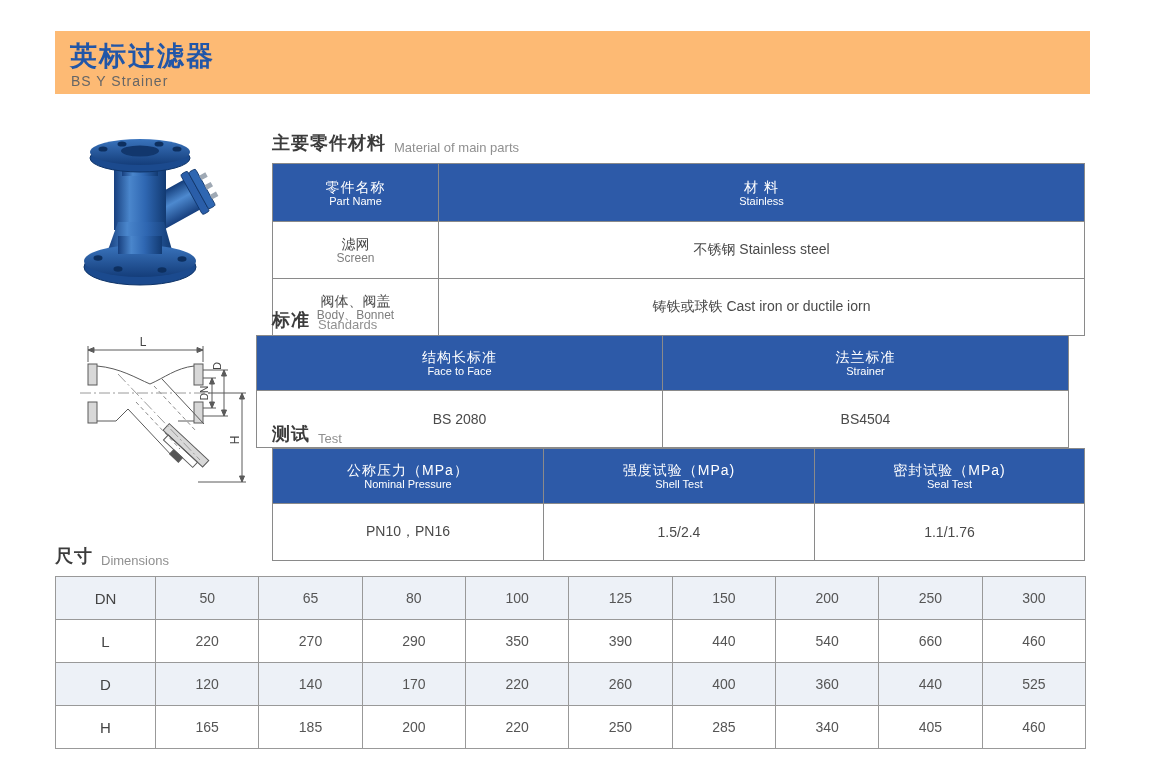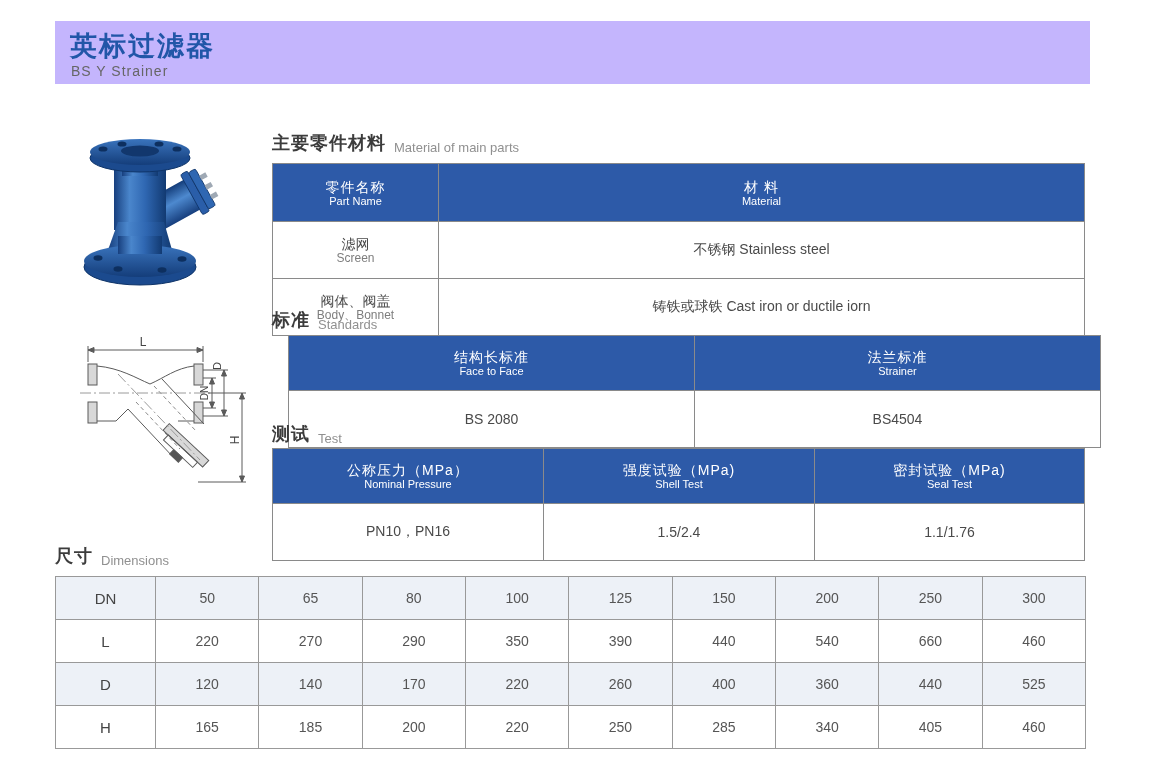--- a/index.html
+++ b/index.html
@@ -1,21 +1,21 @@
 <!DOCTYPE html>
 <html><head>
 <meta charset="utf-8">
 <style>
   html,body{margin:0;padding:0;}
   body{
     width:1169px;height:766px;position:relative;background:#ffffff;
     font-family:"Liberation Sans","DejaVu Sans",sans-serif;overflow:hidden;
   }
   
-  .header-bar{position:absolute;left:55px;top:21px;width:1035px;height:63px;background:#c4b5fd;}
+  .header-bar{position:absolute;left:55px;top:31px;width:1035px;height:63px;background:#fdba74;}
   .page-title{position:absolute;left:15px;top:7px;font-size:27px;font-weight:bold;color:#2156a8;letter-spacing:2px;}
   .page-subtitle{position:absolute;left:16px;top:42px;font-size:14px;color:#666;letter-spacing:1px;}
 
   
   .section-title{position:absolute;display:flex;align-items:flex-end;white-space:nowrap;}
   .section-title .zh{font-size:18px;font-weight:bold;color:#3c3c3c;letter-spacing:1px;}
   .section-title .en{font-size:13px;color:#909090;margin-left:8px;}
 
   
   table{border-collapse:collapse;table-layout:fixed;}
@@ -162,21 +162,21 @@
       <col>
     </colgroup>
   <thead>
     <tr class="h33">
       <td>
         <span class="hzh">零件名称</span>
         <span class="hen">Part Name</span>
       </td>
       <td>
         <span class="hzh">材 料</span>
-        <span class="hen">Material</span>
+        <span class="hen">Stainless</span>
       </td>
     </tr>
   </thead>
   <tbody>
     <tr class="h32">
       <td>
         <span class="czh">滤网</span>
         <span class="cen">Screen</span>
       </td>
       <td class="cval">不锈钢 Stainless steel</td>
@@ -188,21 +188,21 @@
       </td>
       <td class="cval">铸铁或球铁 Cast iron or ductile iorn</td>
     </tr>
   </tbody>
 </table>
 
 <div class="section-title" style="left:272px;top:308px;">
   <span class="zh">标准</span>
   <span class="en">Standards</span>
 </div>
-<table class="spec" style="left:288px;top:335px;">
+<table class="spec" style="left:256px;top:335px;">
   <colgroup>
       <col style="width:406px">
       <col>
     </colgroup>
   <thead>
     <tr class="h30">
       <td>
         <span class="hzh">结构长标准</span>
         <span class="hen">Face to Face</span>
       </td>

